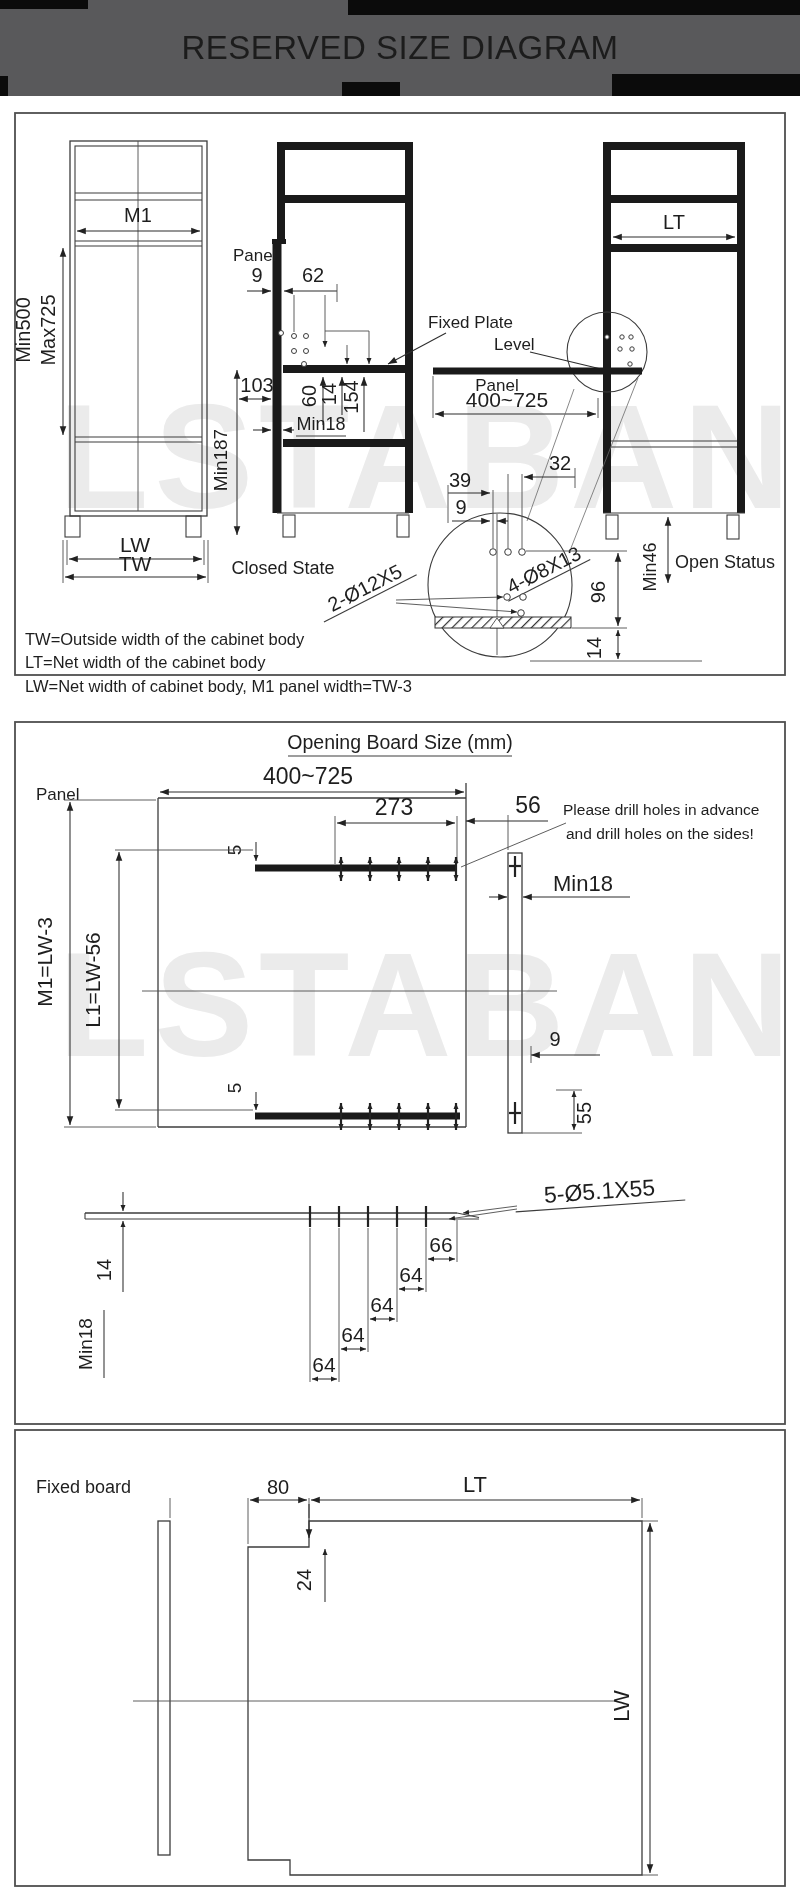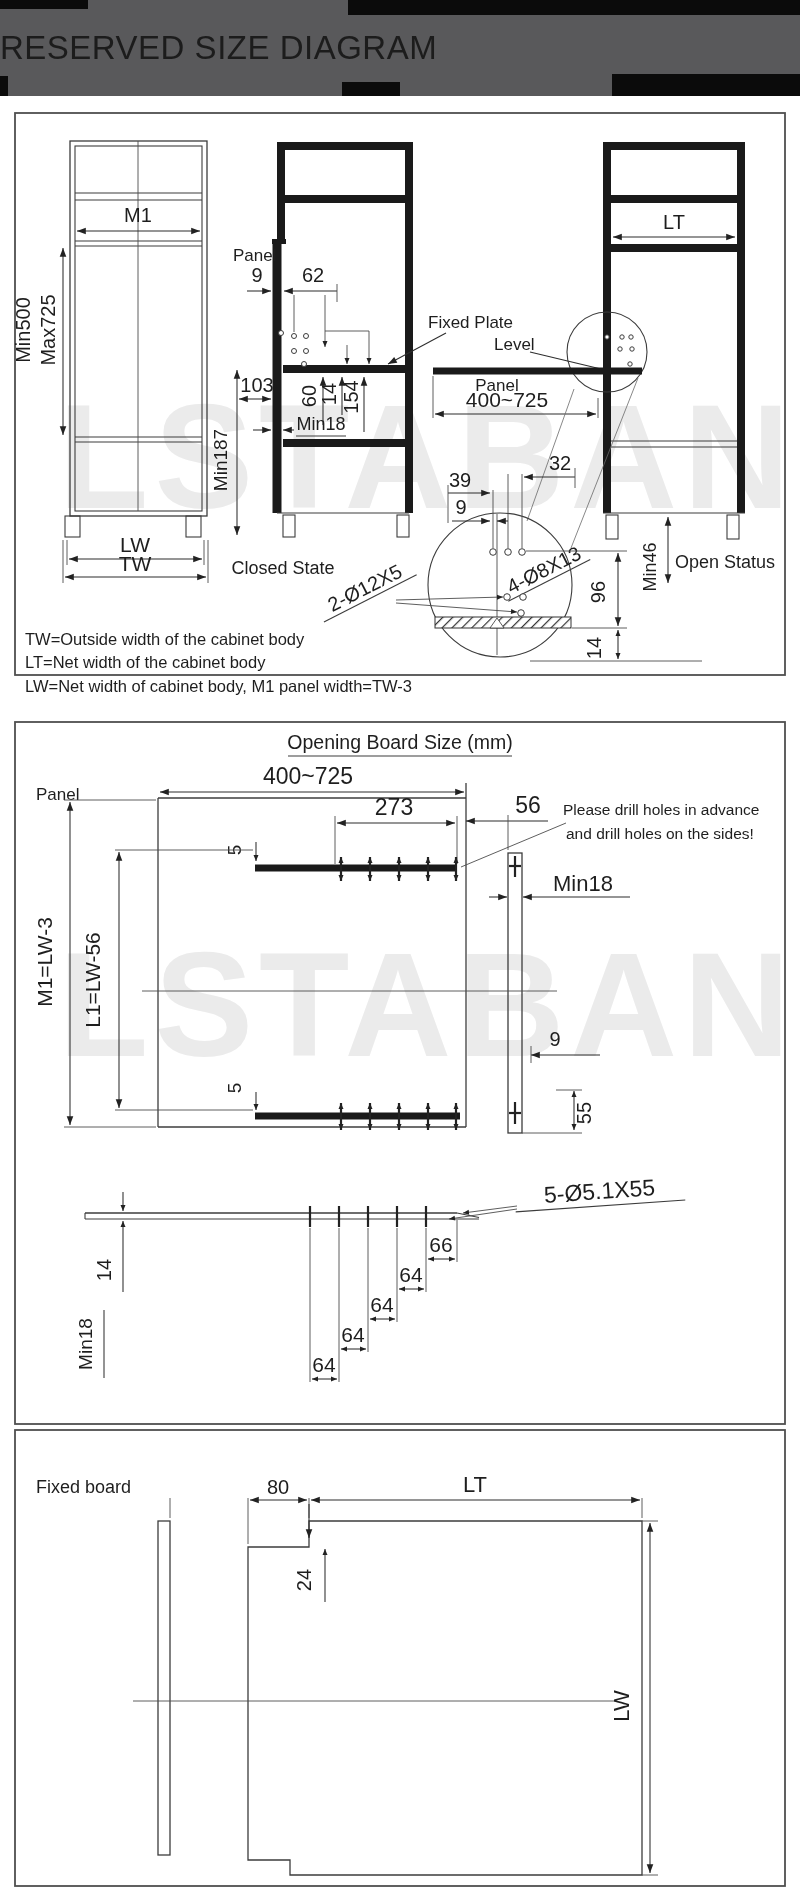--- a/index.html
+++ b/index.html
@@ -1,21 +1,21 @@
 <!DOCTYPE html>
 <html><head>
 <meta charset="utf-8">
 <style>
   html,body{margin:0;padding:0;background:#fff;}
   .page{position:relative;width:800px;height:1900px;background:#ffffff;overflow:hidden;
         font-family:"Liberation Sans", sans-serif;}
   .hdr{position:absolute;left:0;top:0;width:800px;height:96px;background:#59595b;z-index:3;}
   .hdr .patch{position:absolute;background:#0b0b0b;}
   .hdr .title{position:absolute;left:0;top:0;width:100%;height:96px;line-height:96px;
-        text-align:left;font-size:33px;letter-spacing:0.5px;color:#1c1c1c;font-weight:400;}
+        text-align:center;font-size:33px;letter-spacing:0.5px;color:#1c1c1c;font-weight:400;}
   .wm{position:absolute;z-index:1;font-weight:700;font-size:148px;letter-spacing:6px;
       color:#ebebeb;white-space:nowrap;}
   svg{position:absolute;left:0;top:0;z-index:2;}
   svg text{fill:#1e1e1e;font-family:"Liberation Sans", sans-serif;}
   .t{stroke:#3c3c3c;stroke-width:1.3;fill:none}
   .t1{stroke:#3c3c3c;stroke-width:1.1;fill:none}
   .e{stroke:#4c4c4c;stroke-width:0.9;fill:none}
   .p{stroke:#6a6a6a;stroke-width:0.8;fill:none}
   .d{stroke:#2d2d2d;stroke-width:1.05;fill:none}
   .k{stroke:#1a1a1a;fill:none}

